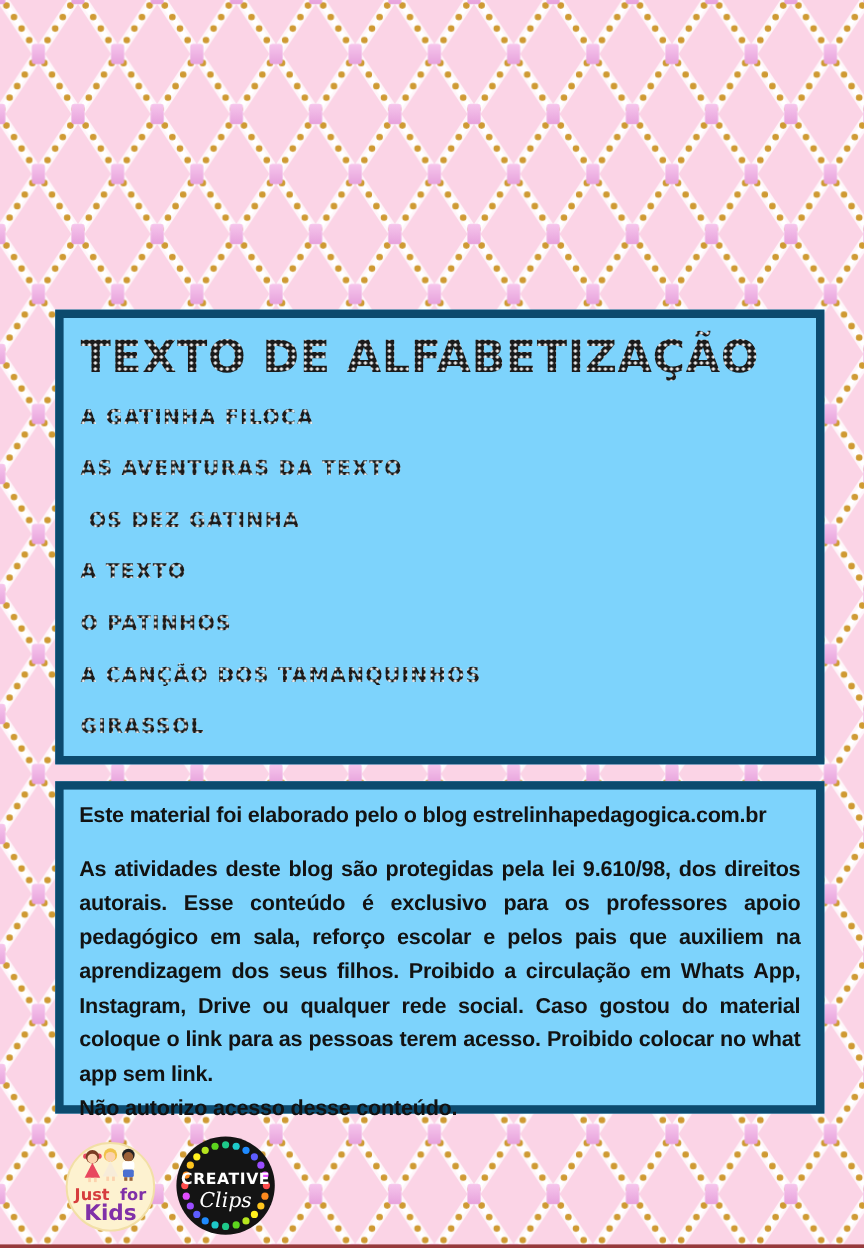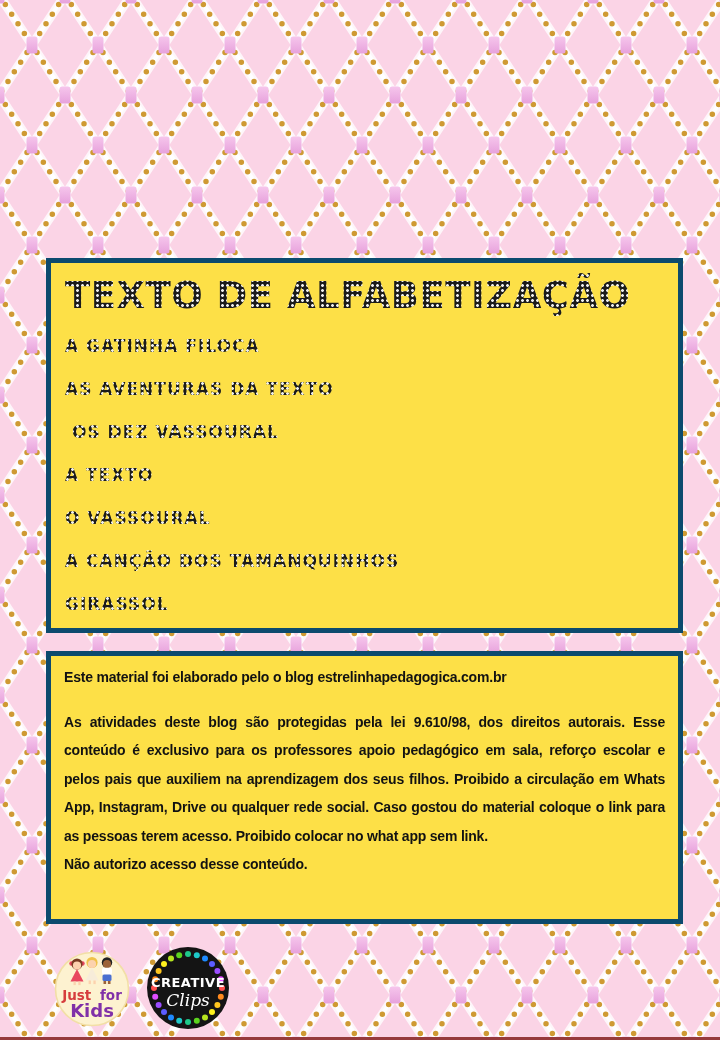--- a/index.html
+++ b/index.html
@@ -8,22 +8,22 @@
     width:720px;height:1040px;
     overflow:hidden;
     font-family:"Liberation Sans",sans-serif;
     background:#fbd4e6;
   }
   .bg{position:absolute;left:0;top:0;width:720px;height:1040px;display:block;}
 
   .panel{
     position:absolute;
     left:46px;width:627px;
-    background:#fde047;
-    border:5px solid #0c4a6e;
+    background:#7dd3fc;
+    border:7px solid #0c4a6e;
     box-sizing:content-box;
   }
   .panel-title{top:258px;height:365px;padding:0;}
   .panel-title-inner{padding:6px 14px 0 14px;}
   .flyer-title{
     margin:4px 0 10px 0;
     font-family:"DejaVu Sans",sans-serif;
     font-weight:800;
     font-size:37px;
     letter-spacing:.5px;
@@ -53,21 +53,21 @@
       background-clip:text;
       color:transparent;
     }
   }
 
   .panel-copy{top:651px;height:263px;}
   .copy-inner{
     padding:7px 13px 0 13px;
     color:#121212;
     font-weight:bold;
-    font-size:14px;
+    font-size:18px;
     letter-spacing:-0.2px;
     line-height:28.5px;
   }
   .copy-inner p{margin:0;}
   .copy-inner p.just{text-align:justify;margin-top:16px;}
 
   .badge{position:absolute;}
   .badge-kids{left:54px;top:951px;width:76px;height:76px;}
   .badge-clips{left:146px;top:946px;width:84px;height:84px;}
 
@@ -111,23 +111,23 @@
     </defs>
     <rect width="720" height="1040" fill="url(#lattice)"></rect>
   </svg>
 
   <div class="panel panel-title">
     <div class="panel-title-inner">
       <h1 class="flyer-title stitch">TEXTO DE ALFABETIZAÇÃO</h1>
       <div class="story-list">
         <div class="story-item stitch">A GATINHA FILOCA</div>
         <div class="story-item stitch">AS AVENTURAS DA TEXTO</div>
-        <div class="story-item stitch">OS DEZ VASSOURAL</div>
+        <div class="story-item stitch">OS DEZ GATINHA</div>
         <div class="story-item stitch">A TEXTO</div>
-        <div class="story-item stitch">O VASSOURAL</div>
+        <div class="story-item stitch">O PATINHOS</div>
         <div class="story-item stitch">A CANÇÃO DOS TAMANQUINHOS</div>
         <div class="story-item stitch">GIRASSOL</div>
       </div>
     </div>
   </div>
 
   <div class="panel panel-copy">
     <div class="copy-inner">
       <p>Este material  foi elaborado pelo o blog estrelinhapedagogica.com.br</p>
       <p class="just">As atividades deste blog são protegidas pela lei 9.610/98, dos direitos autorais. Esse conteúdo  é exclusivo para os  professores apoio pedagógico em sala, reforço escolar e pelos pais que auxiliem na aprendizagem dos seus filhos. Proibido a circulação em Whats App, Instagram, Drive   ou qualquer rede social. Caso gostou do material coloque o link para as pessoas terem acesso. Proibido colocar no what app sem link.</p>

